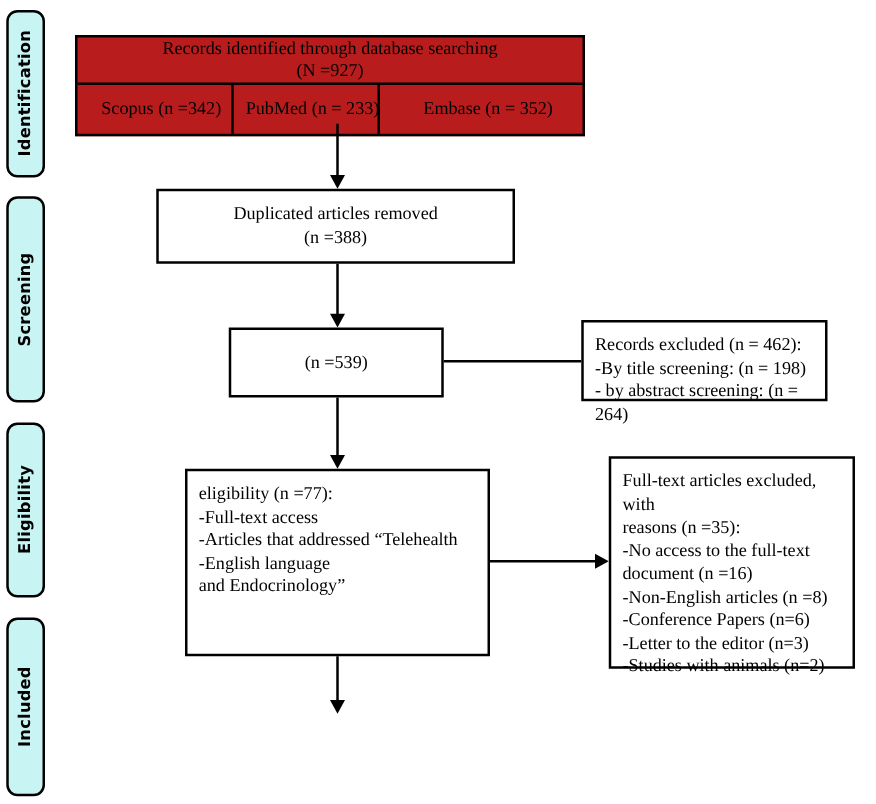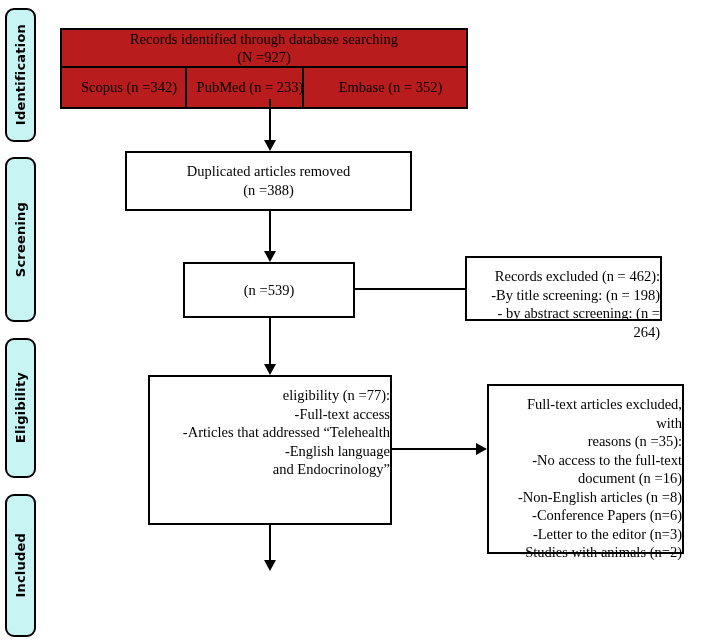--- a/index.html
+++ b/index.html
@@ -60,21 +60,21 @@
     display: flex;
     flex-direction: column;
     align-items: center;
     justify-content: center;
     text-align: center;
   }
   .box.left {
     text-align: left;
     padding: 9px 0 0 9px;
   }
-  .box .line { display: block; white-space: nowrap; text-align: right; }
+  .box .line { display: block; white-space: nowrap; }
   .box.left .line { white-space: normal; }
 
   
   #identified-table {
     position: absolute;
     left: 60px;
     top: 18px;
     width: 408px;
     height: 81px;
     border: 2px solid #000000;
@@ -109,21 +109,21 @@
   }
   #source-scopus  { width: 125px; border-right: 2px solid #000000; }
   #source-pubmed  { width: 117px; border-right: 2px solid #000000; }
   #source-embase  { flex: 1; }
 
   
   #box-duplicates   { left: 125px; top: 151px; width: 287px; height: 60px; }
   #box-screened     { left: 183px; top: 262px; width: 172px; height: 56px; }
   #box-excluded-screen { left: 465px; top: 256px; width: 197px; height: 65px; }
   #box-eligibility  { left: 148px; top: 375px; width: 244px; height: 150px; }
-  #box-excluded-full{ left: 487px; top: 384px; width: 197px; height: 170px; }
+  #box-excluded-full{ left: 487px; top: 365px; width: 197px; height: 170px; }
   #box-final        { left: 182px; top: 572px; width: 183px; height: 68px; }
 
   
   .vline {
     position: absolute;
     width: 2px;
     background: #000000;
   }
   .hline {
     position: absolute;

